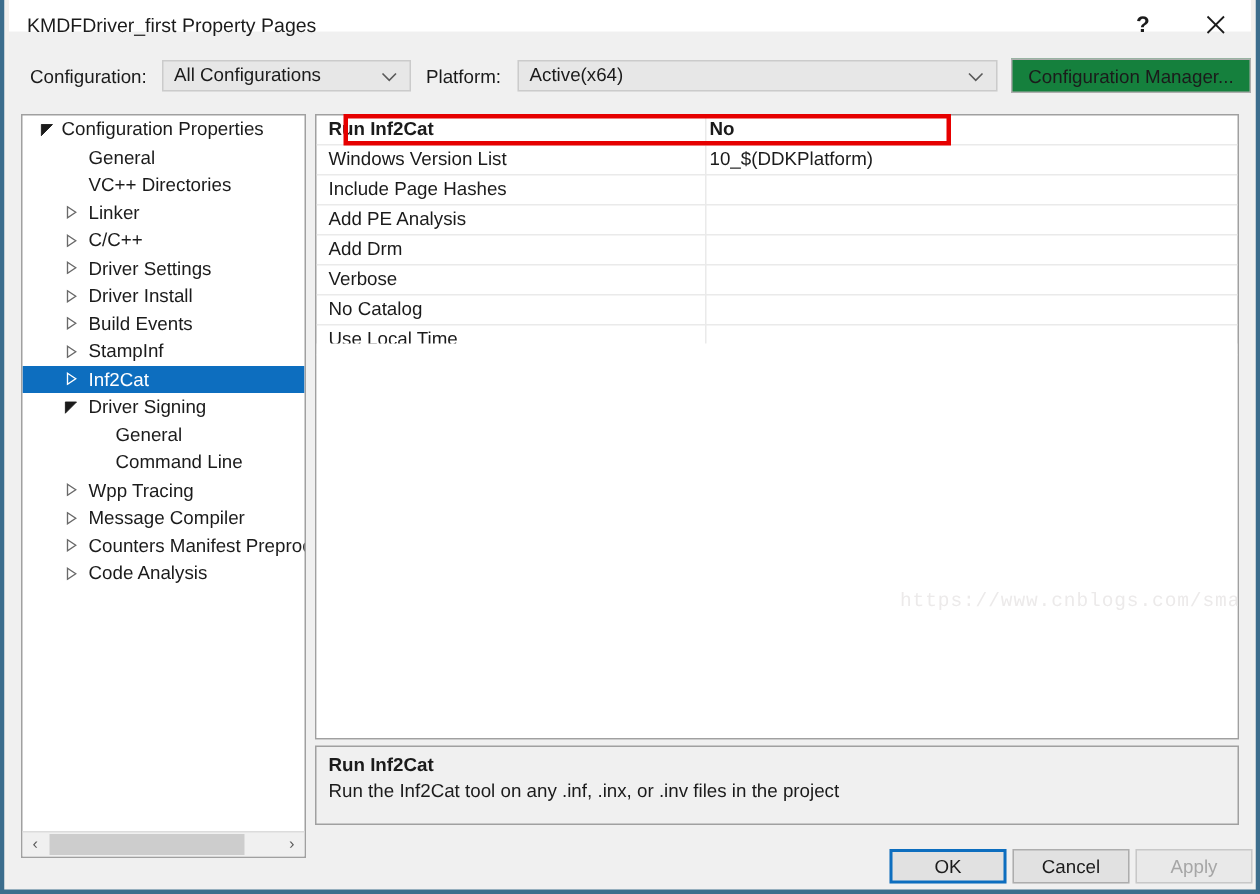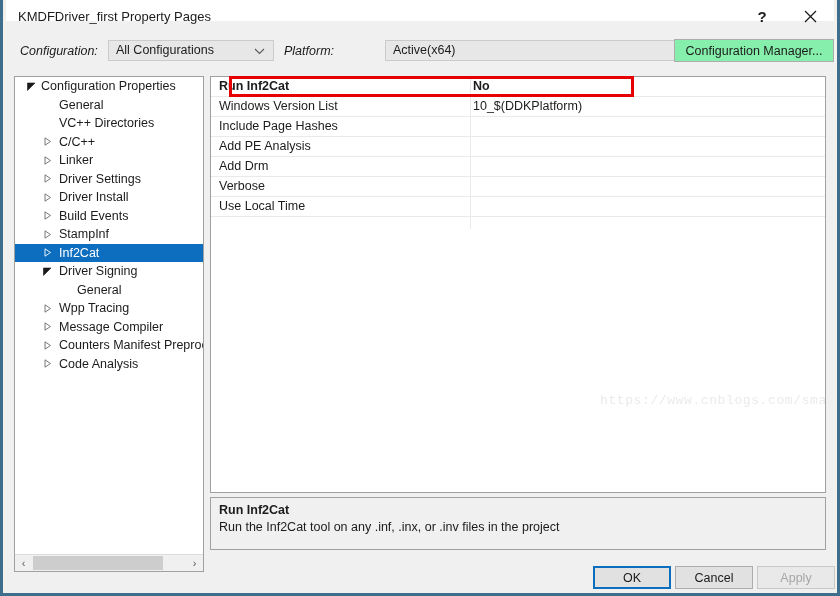--- a/index.html
+++ b/index.html
@@ -91,21 +91,20 @@
     right: 6px;
     height: 34px;
     background: #f0f0f0;
   }
   .cfg-label {
     position: absolute;
     top: 11px;
     font-size: 12.5px;
     color: #1b1b1b;
     white-space: nowrap;
-    font-style: italic;
   }
   #cfg-label-configuration { left: 14px; }
   #cfg-label-platform      { left: 278px; }
 
   .combo {
     position: absolute;
     top: 7px;
     height: 21px;
     background: #e7e7e7;
     border: 1px solid #cbcbcb;
@@ -122,29 +121,29 @@
     white-space: nowrap;
   }
   .combo .combo-arrow {
     position: absolute;
     right: 8px;
     top: 5px;
     width: 11px;
     height: 11px;
   }
   #combo-configuration { left: 102px; width: 166px; }
-  #combo-platform      { left: 339px; width: 320px; margin-left: 40px; }
+  #combo-platform      { left: 339px; width: 320px; }
 
   #configuration-manager-btn {
     position: absolute;
     left: 668px;
     top: 6px;
     width: 160px;
     height: 23px;
-    background: #86efac;
+    background: #15803d;
     border: 1px solid #adadad;
     box-sizing: border-box;
     font-family: "Liberation Sans", sans-serif;
     font-size: 12.5px;
     color: #1b1b1b;
     cursor: default;
     padding: 0;
   }
 
   
@@ -443,29 +442,29 @@
         <div class="tree-item d1">
           <span class="tw"></span>
           <span class="lbl">VC++ Directories</span>
         </div>
         <div class="tree-item d1">
           <span class="tw">
             <svg width="9" height="9" viewBox="0 0 9 9">
               <polygon points="2,0.8 7.5,4.5 2,8.2" fill="none" stroke="#6a6a6a" stroke-width="0.9"></polygon>
             </svg>
           </span>
+          <span class="lbl">Linker</span>
+        </div>
+        <div class="tree-item d1">
+          <span class="tw">
+            <svg width="9" height="9" viewBox="0 0 9 9">
+              <polygon points="2,0.8 7.5,4.5 2,8.2" fill="none" stroke="#6a6a6a" stroke-width="0.9"></polygon>
+            </svg>
+          </span>
           <span class="lbl">C/C++</span>
-        </div>
-        <div class="tree-item d1">
-          <span class="tw">
-            <svg width="9" height="9" viewBox="0 0 9 9">
-              <polygon points="2,0.8 7.5,4.5 2,8.2" fill="none" stroke="#6a6a6a" stroke-width="0.9"></polygon>
-            </svg>
-          </span>
-          <span class="lbl">Linker</span>
         </div>
         <div class="tree-item d1">
           <span class="tw">
             <svg width="9" height="9" viewBox="0 0 9 9">
               <polygon points="2,0.8 7.5,4.5 2,8.2" fill="none" stroke="#6a6a6a" stroke-width="0.9"></polygon>
             </svg>
           </span>
           <span class="lbl">Driver Settings</span>
         </div>
         <div class="tree-item d1">
@@ -504,20 +503,24 @@
           <span class="tw">
             <svg width="9" height="9" viewBox="0 0 9 9">
               <polygon points="0.5,1 8,1 0.5,8.5" fill="#1b1b1b" stroke="#1b1b1b" stroke-width="0.6"></polygon>
             </svg>
           </span>
           <span class="lbl">Driver Signing</span>
         </div>
         <div class="tree-item d2">
           <span class="tw"></span>
           <span class="lbl">General</span>
+        </div>
+        <div class="tree-item d2">
+          <span class="tw"></span>
+          <span class="lbl">Command Line</span>
         </div>
         <div class="tree-item d1">
           <span class="tw">
             <svg width="9" height="9" viewBox="0 0 9 9">
               <polygon points="2,0.8 7.5,4.5 2,8.2" fill="none" stroke="#6a6a6a" stroke-width="0.9"></polygon>
             </svg>
           </span>
           <span class="lbl">Wpp Tracing</span>
         </div>
         <div class="tree-item d1">
@@ -573,20 +576,24 @@
         </div>
         <div class="grid-row">
           <span class="cell-name">Add Drm</span>
           <span class="cell-value"></span>
         </div>
         <div class="grid-row">
           <span class="cell-name">Verbose</span>
           <span class="cell-value"></span>
         </div>
         <div class="grid-row">
+          <span class="cell-name">No Catalog</span>
+          <span class="cell-value"></span>
+        </div>
+        <div class="grid-row">
           <span class="cell-name">Use Local Time</span>
           <span class="cell-value"></span>
         </div>
       </div>
     <div id="grid-filler"></div>
     <div id="watermark">https://www.cnblogs.com/smart-zihan/</div>
   </div>
 
   <div id="red-highlight"></div>
 

